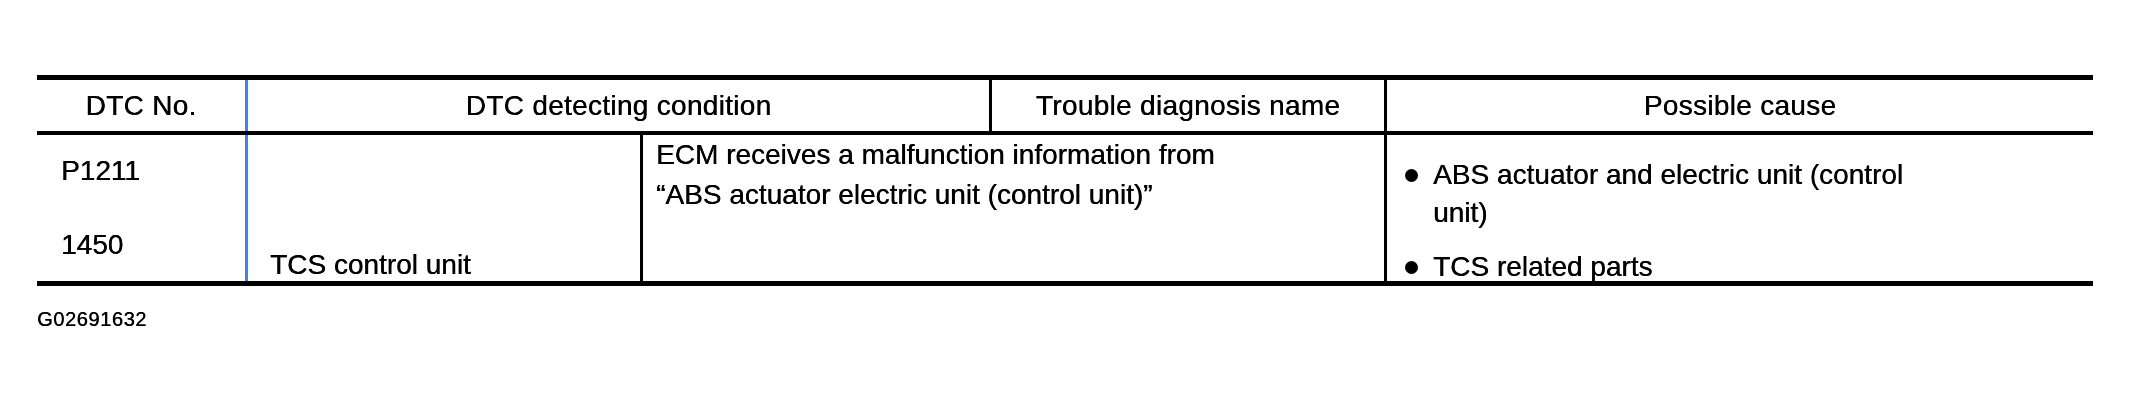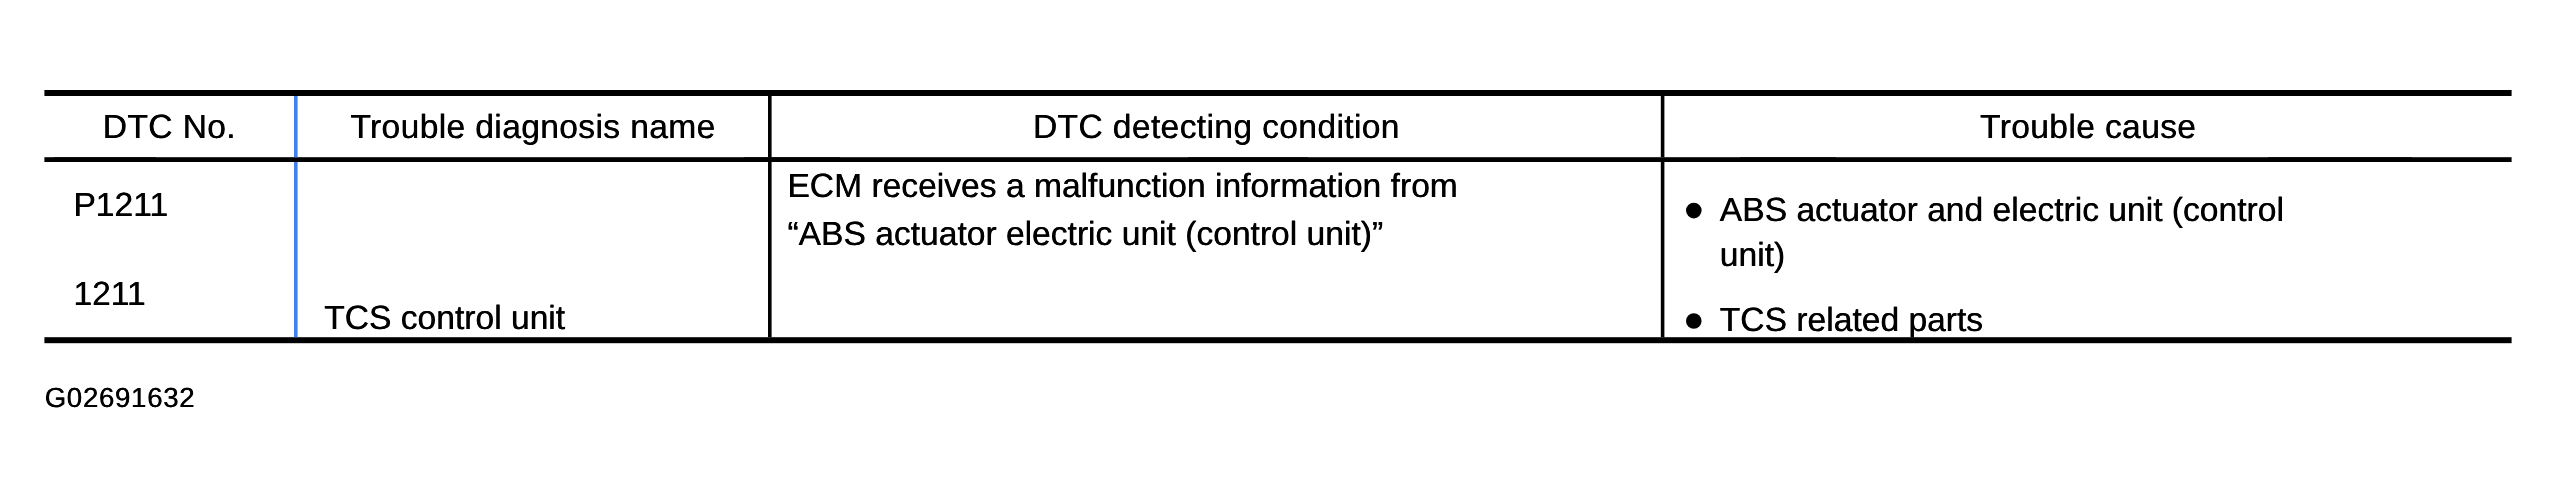--- a/index.html
+++ b/index.html
@@ -104,22 +104,22 @@
   .artifact {
     position: absolute;
     height: 3px;
     background: #000;
     opacity: 0.85;
   }
 
   .figure-id {
     position: absolute;
     left: 37px;
-    top: 318px;
-    font-size: 23px;
+    top: 308px;
+    font-size: 20px;
     letter-spacing: 0.6px;
     text-shadow: 0.4px 0 0 #000;
   }
 </style>
 </head>
 <body>
 
 <div class="page">
 
   <div class="dtc-table">
@@ -130,35 +130,35 @@
     <span class="artifact" style="left:953px; top:51px; width:100px;"></span>
     <span class="artifact" style="left:1143px;top:52px; width:90px;"></span>
     <span class="artifact" style="left:1413px;top:51px; width:80px;"></span>
     <span class="artifact" style="left:1623px;top:52px; width:110px;"></span>
     <span class="artifact" style="left:1853px;top:51px; width:120px;"></span>
 
     <div class="t-row header">
       <div class="cell c1">
         <span>DTC No.</span>
       </div>
+      <div class="cell c3">
+        <span>DTC detecting condition</span>
+      </div>
       <div class="cell c2">
         <span>Trouble diagnosis name</span>
       </div>
-      <div class="cell c3">
-        <span>DTC detecting condition</span>
-      </div>
       <div class="cell c4">
-        <span>Trouble cause</span>
+        <span>Possible cause</span>
       </div>
     </div>
 
     <div class="t-row body">
       <div class="cell c1">
         <div>P1211</div>
-        <div>1211</div>
+        <div>1450</div>
       </div>
       <div class="cell c2">
         <span>TCS control unit</span>
       </div>
       <div class="cell c3">
         <p class="cond">ECM receives a malfunction information from “ABS actuator electric unit (control unit)”</p>
       </div>
       <div class="cell c4">
         <div class="cause-item">
           <span class="bullet"></span>

